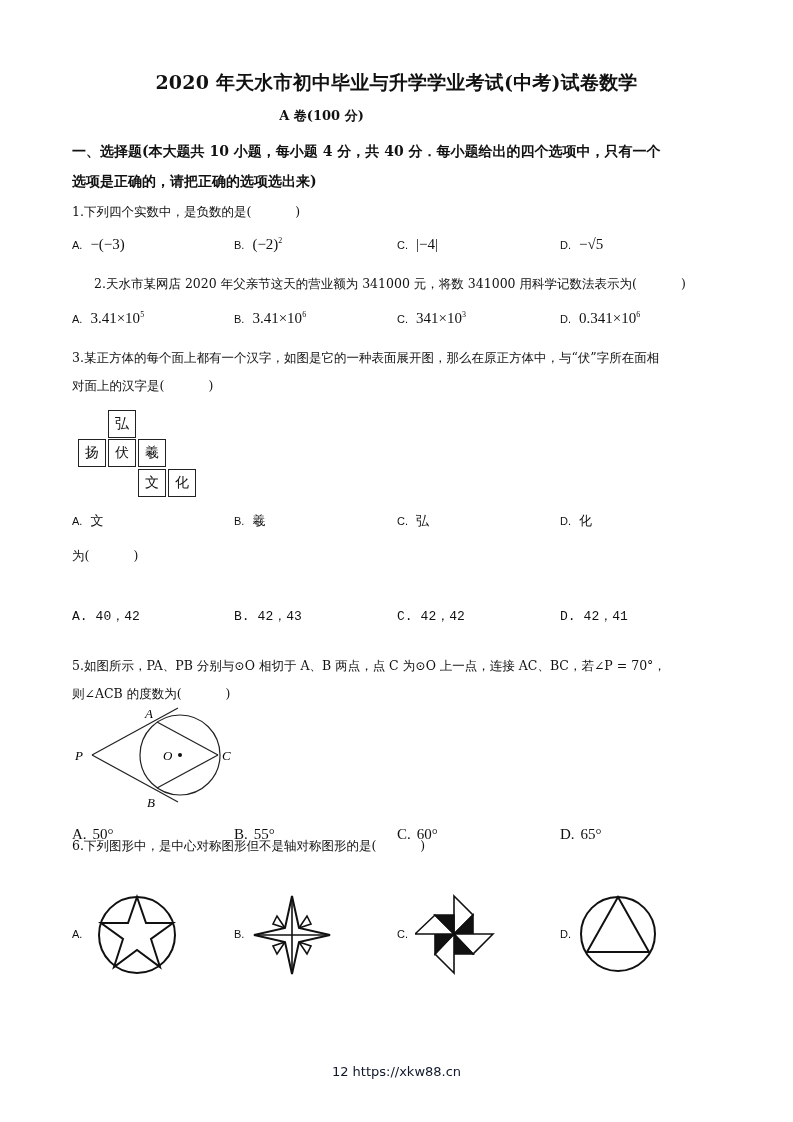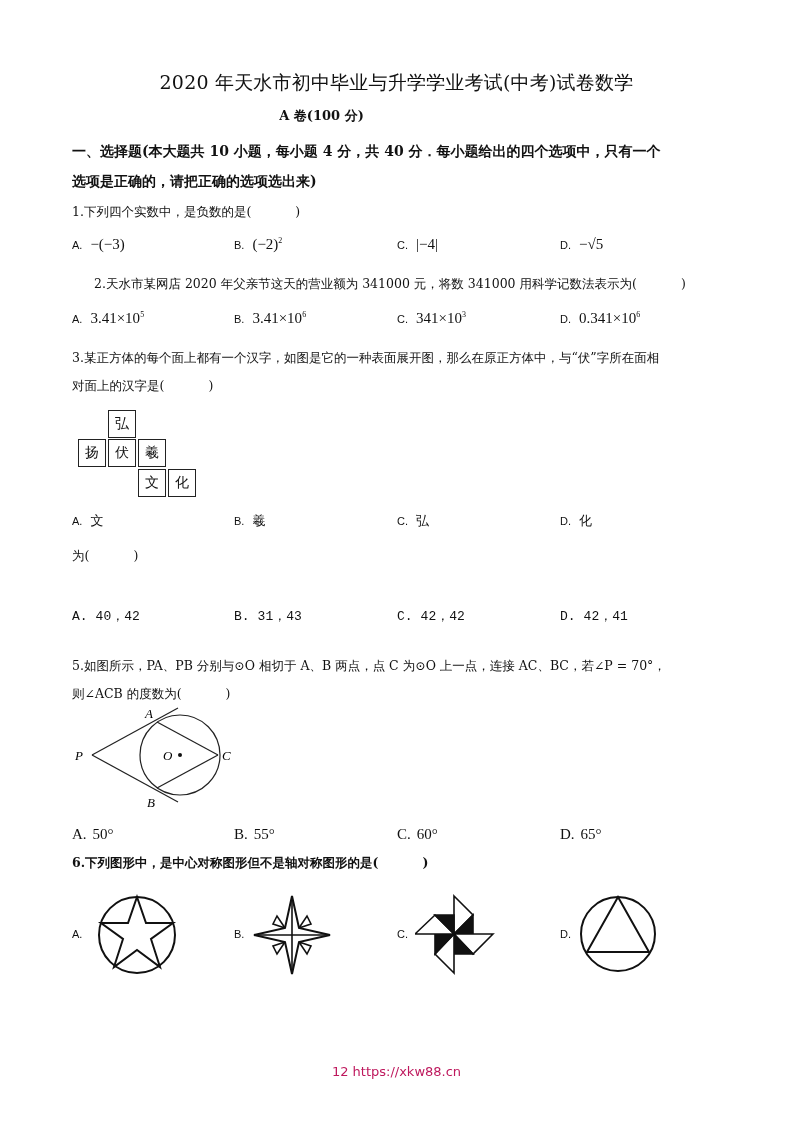--- a/index.html
+++ b/index.html
@@ -1,36 +1,36 @@
 <!DOCTYPE html>
 <html><head>
 <meta charset="utf-8">
 <style>
   html, body { margin: 0; padding: 0; background: #ffffff; }
   body { width: 793px; height: 1122px; position: relative; overflow: hidden;
          font-family: "DejaVu Serif", "Liberation Serif", serif; color: #111; }
   .abs { position: absolute; }
-  .title { top: 70px; left: 0; width: 793px; text-align: center; font-size: 19px; font-weight: normal; letter-spacing: 0.2px; }
+  .title { top: 70px; left: 0; width: 793px; text-align: center; font-size: 19px; font-weight: bold; letter-spacing: 0.2px; }
   .subtitle { top: 107px; left: 0; width: 643px; text-align: center; font-size: 13px; font-weight: bold; }
   .section { left: 72px; width: 660px; font-size: 14px; font-weight: bold; line-height: 30px; }
   .q { left: 72px; width: 660px; font-size: 12.5px; line-height: 28px; }
   .opt-row { left: 72px; width: 660px; height: 24px; font-size: 12.5px; }
   .opt { position: absolute; top: 0; display: flex; align-items: baseline; }
   .opt .lbl { font-family: "Liberation Sans", sans-serif; font-size: 11px; margin-right: 8px; }
   .opt .val { font-family: "Liberation Serif", serif; font-size: 15px; }
   .opt .val sup { font-size: 8px; }
   .o1 { left: 0; } .o2 { left: 162px; } .o3 { left: 325px; } .o4 { left: 488px; }
   .mono { font-family: "Liberation Mono", monospace; font-size: 13px; }
   .mono .lbl { font-family: "Liberation Mono", monospace; font-size: 13px; }
   .paren { display: inline-block; width: 44px; }
   .net { left: 78px; top: 410px; }
   .cell { position: absolute; width: 28px; height: 28px; border: 1.5px solid #222; box-sizing: border-box;
           display: flex; align-items: center; justify-content: center; font-size: 14px; background: #fff; }
   .footer { top: 1064px; left: 0; width: 793px; text-align: center; font-family: "DejaVu Sans", sans-serif;
-            font-size: 13px; color: #be185d; }
+            font-size: 13px; color: #0f172a; }
   .fig-lbl { font-family: "Liberation Sans", sans-serif; font-size: 11px; }
 </style>
 </head>
 <body>
 
 <div class="abs title">2020 年天水市初中毕业与升学学业考试(中考)试卷数学</div>
 <div class="abs subtitle">A 卷(100 分)</div>
 
 <div class="abs section" style="top:136px;">
   <div>一、选择题(本大题共 10 小题，每小题 4 分，共 40 分．每小题给出的四个选项中，只有一个</div>
@@ -115,21 +115,21 @@
 <div class="abs q" style="top:542px;">
   <div><span>为(</span><span class="paren"></span><span>)</span></div>
 </div>
 <div class="abs opt-row" style="top:607px;">
   <div class="opt o1 mono">
       <span class="lbl">A.</span>
       <span>40，42</span>
     </div>
   <div class="opt o2 mono">
       <span class="lbl">B.</span>
-      <span>31，43</span>
+      <span>42，43</span>
     </div>
   <div class="opt o3 mono">
       <span class="lbl">C.</span>
       <span>42，42</span>
     </div>
   <div class="opt o4 mono">
       <span class="lbl">D.</span>
       <span>42，41</span>
     </div>
 </div>
@@ -163,21 +163,21 @@
   <div class="opt o3">
       <span class="val" style="margin-right:6px">C.</span>
       <span class="val">60°</span>
     </div>
   <div class="opt o4">
       <span class="val" style="margin-right:6px">D.</span>
       <span class="val">65°</span>
     </div>
 </div>
 
-<div class="abs q" style="top:849px;font-weight:bold;">
+<div class="abs q" style="top:832px;">
   <span>6.下列图形中，是中心对称图形但不是轴对称图形的是(</span><span class="paren"></span><span>)</span>
 </div>
 
 <div class="abs" style="left:72px; top:890px; width:140px; height:95px;">
   <span class="abs fig-lbl" style="left:0; top:38px;">A.</span>
   <svg class="abs" style="left:24px; top:4px;" width="82" height="82" viewBox="0 0 82 82">
     <circle cx="41" cy="41" r="38" fill="none" stroke="#111" stroke-width="2"></circle>
     <polygon points="41,3 50,29 77,29 55,45 64,73 41,56 18,73 27,45 5,29 32,29" fill="none" stroke="#111" stroke-width="2"></polygon>
   </svg>
 </div>

